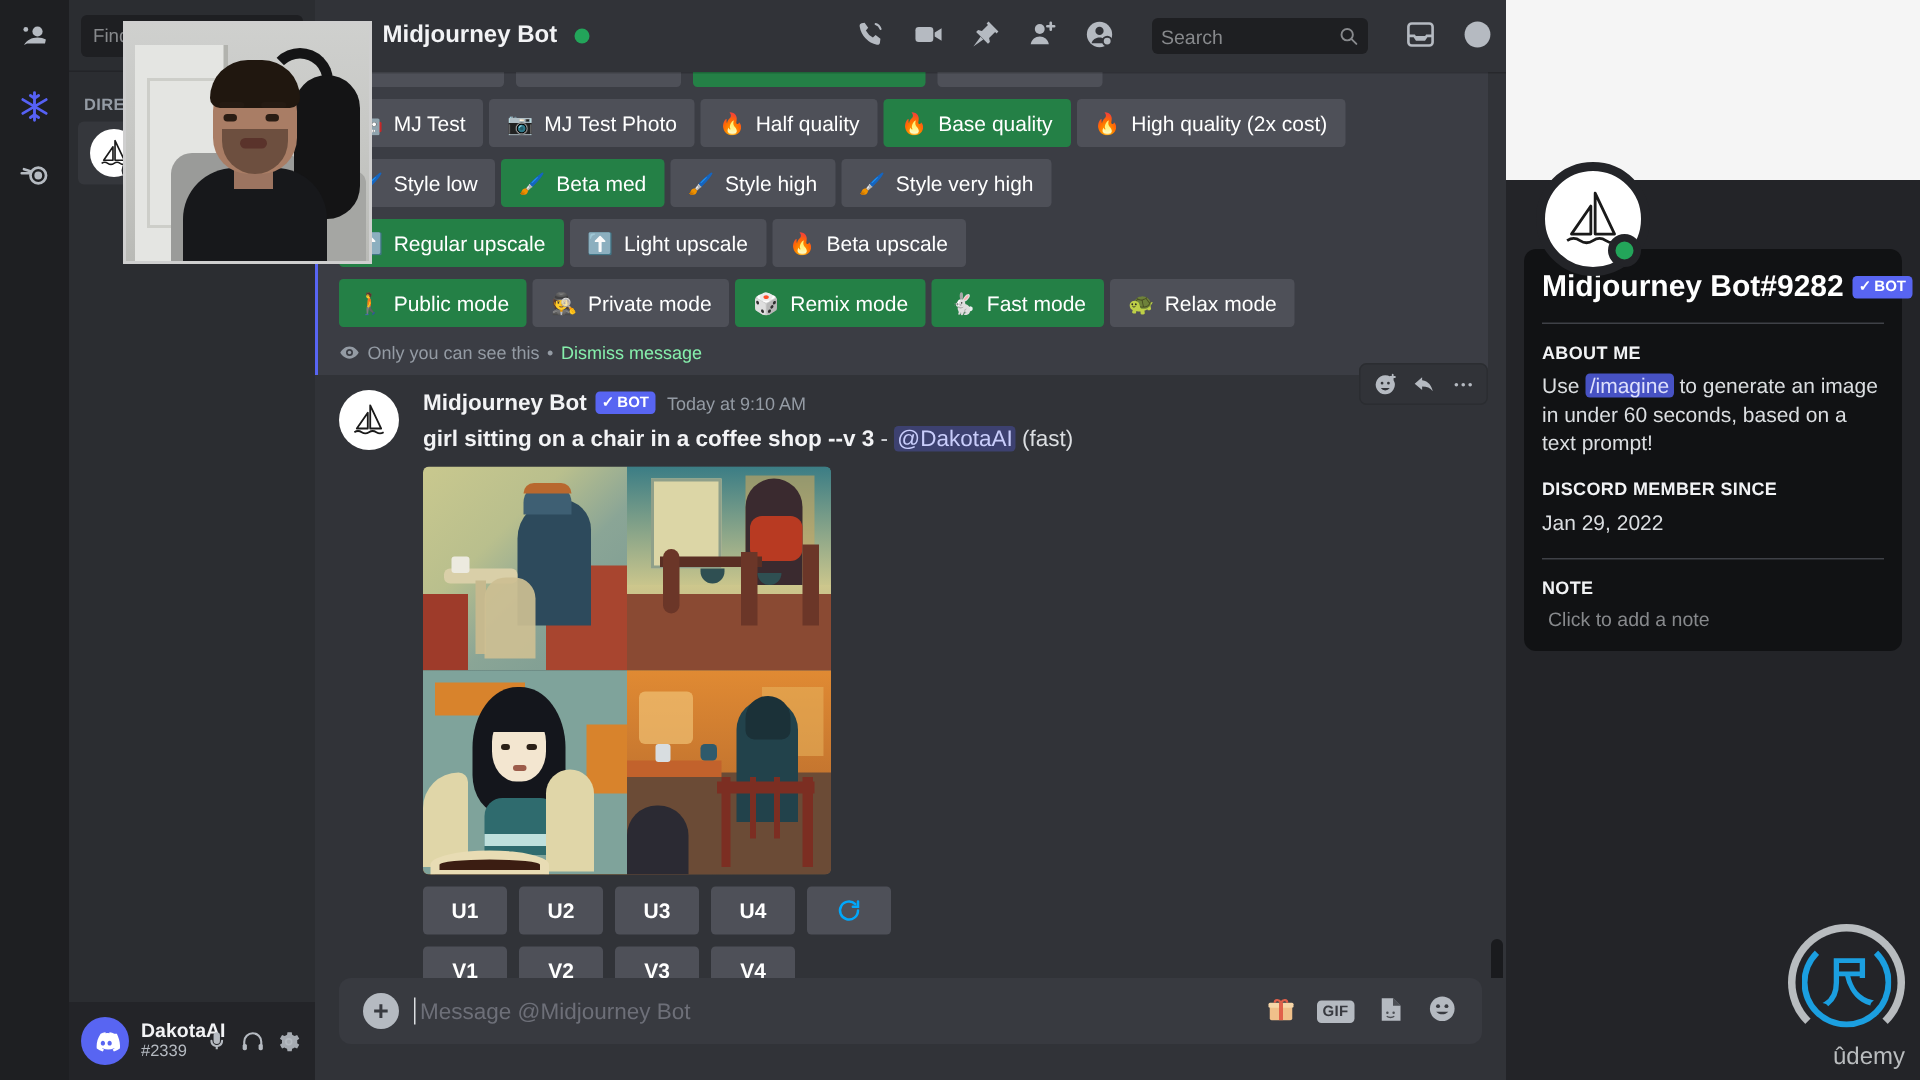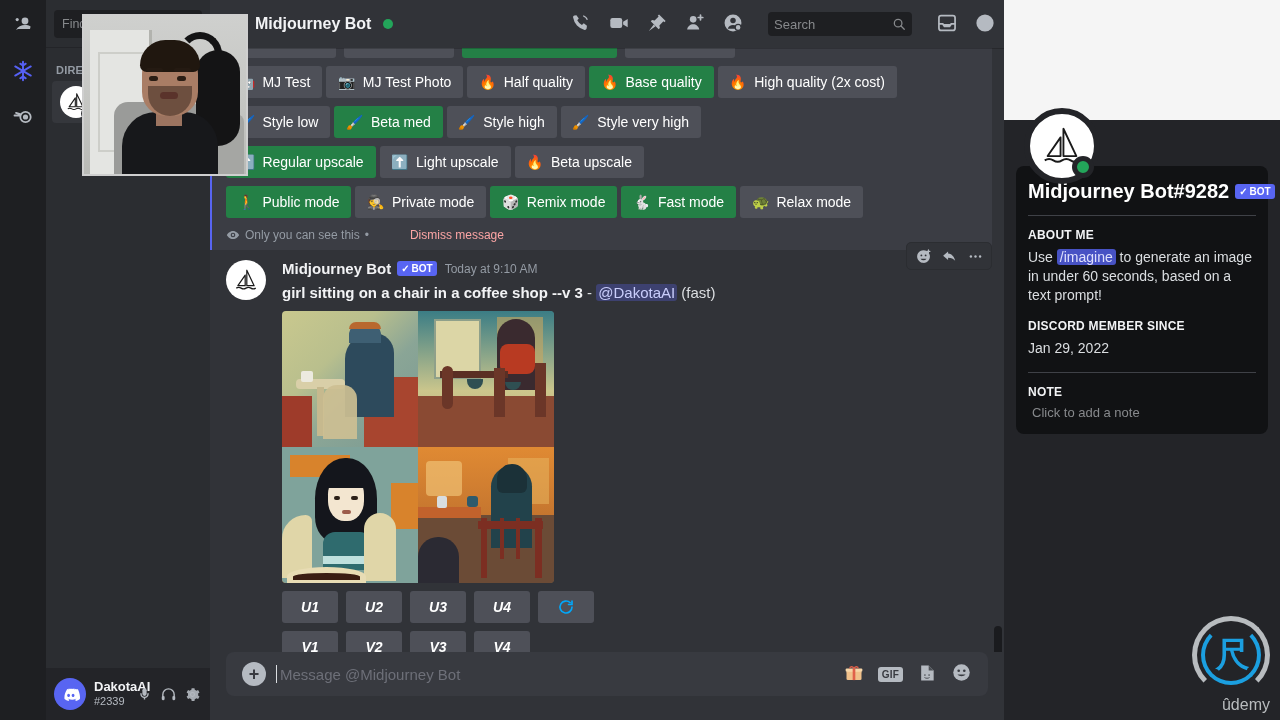--- a/index.html
+++ b/index.html
@@ -134,21 +134,21 @@
     font-size:14px; font-weight:500; white-space:nowrap;
   }
   .dbtn.green { background:#248046; }
   .dbtn .emo { font-size:14px; line-height:1; }
   .cut-row { display:flex; gap:8px; height:10px; overflow:hidden; }
   .cut-row .dbtn { height:32px; margin-top:-22px; }
   .ephemeral-note {
     display:flex; align-items:center; gap:5px; margin-top:10px;
     font-size:12px; color:#949ba4;
   }
-  .ephemeral-note a { color:#fca5a5; text-decoration:none;margin-left:36px; }
+  .ephemeral-note a { color:#86efac; text-decoration:none; }
 
   .message { display:flex; padding:10px 16px 0 16px; position:relative; }
   .msg-left { width:56px; flex:0 0 56px; }
   .m-avatar { width:40px; height:40px; border-radius:20px; background:#fff;
     display:flex; align-items:center; justify-content:center; }
   .msg-body { flex:1; min-width:0; }
   .m-head { display:flex; align-items:center; gap:6px; }
   .m-author { font-size:15px; font-weight:600; color:#f2f3f5; }
   .bot-tag {
     background:#5865f2; color:#fff; font-size:10px; font-weight:600;
@@ -176,21 +176,21 @@
   .c1 { background:linear-gradient(135deg,#c9c88e 0%,#b9bf8d 35%,#8aa596 60%,#7a9a92 100%); }
   .c2 { background:linear-gradient(180deg,#3f7e86 0%,#cfc98e 55%,#b5a97a 100%); }
   .c3 { background:linear-gradient(180deg,#7aa39c 0%,#86a89d 60%,#d8832c 100%); }
   .c4 { background:linear-gradient(135deg,#d8832c 0%,#b4693a 45%,#7f6140 100%); }
   .sh { position:absolute; }
 
   .var-rows { margin-top:8px; }
   .var-row { display:flex; gap:8px; margin-bottom:8px; }
   .vbtn {
     width:56px; height:32px; background:#4e5058; color:#fff; border-radius:3px;
-    display:flex; align-items:center; justify-content:center; font-size:14px; font-weight:600;font-style:italic;
+    display:flex; align-items:center; justify-content:center; font-size:14px; font-weight:600;
   }
   .vbtn.redo { color:#00a8fc; }
 
   
   .scrollbar {
     position:absolute; right:2px; top:60px; width:8px; height:560px;
   }
   .scrollthumb {
     position:absolute; right:0; bottom:0; width:8px; height:42px;
     background:#1a1b1e; border-radius:4px;

